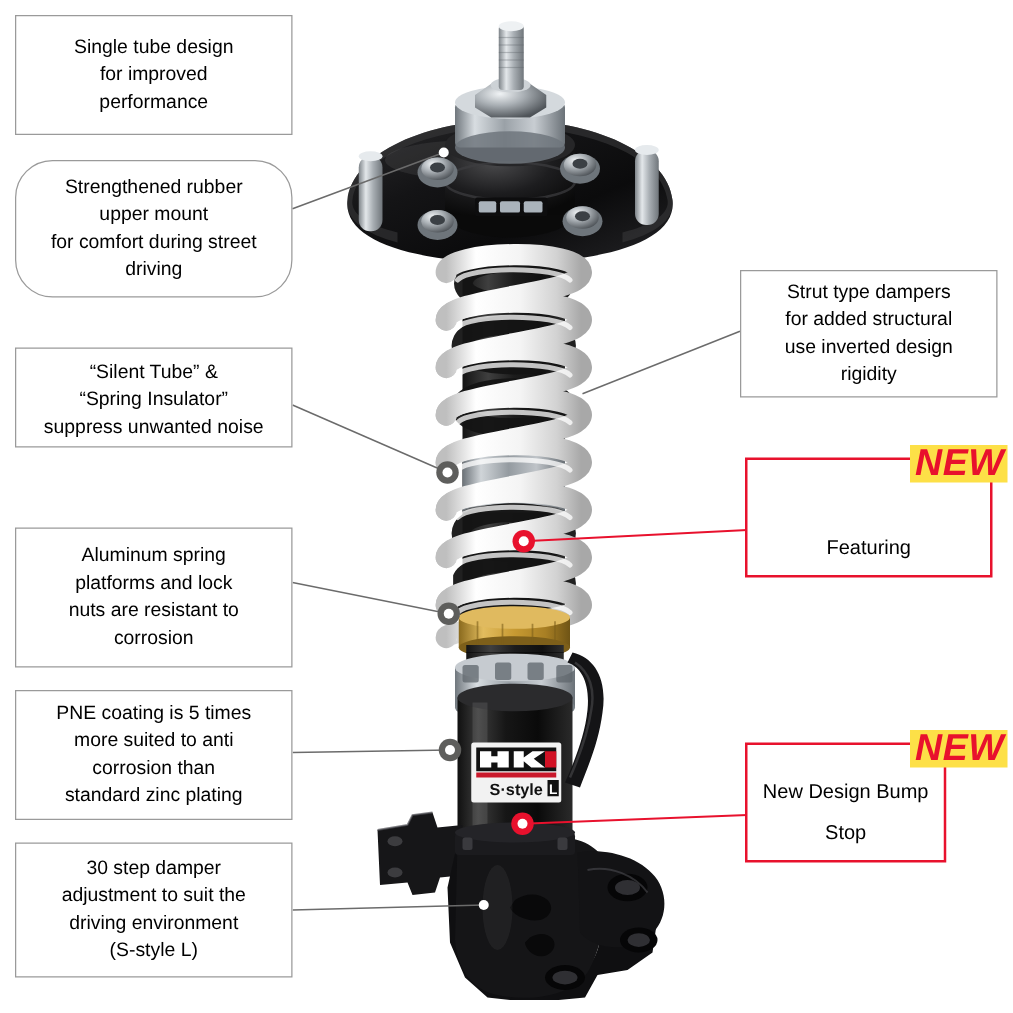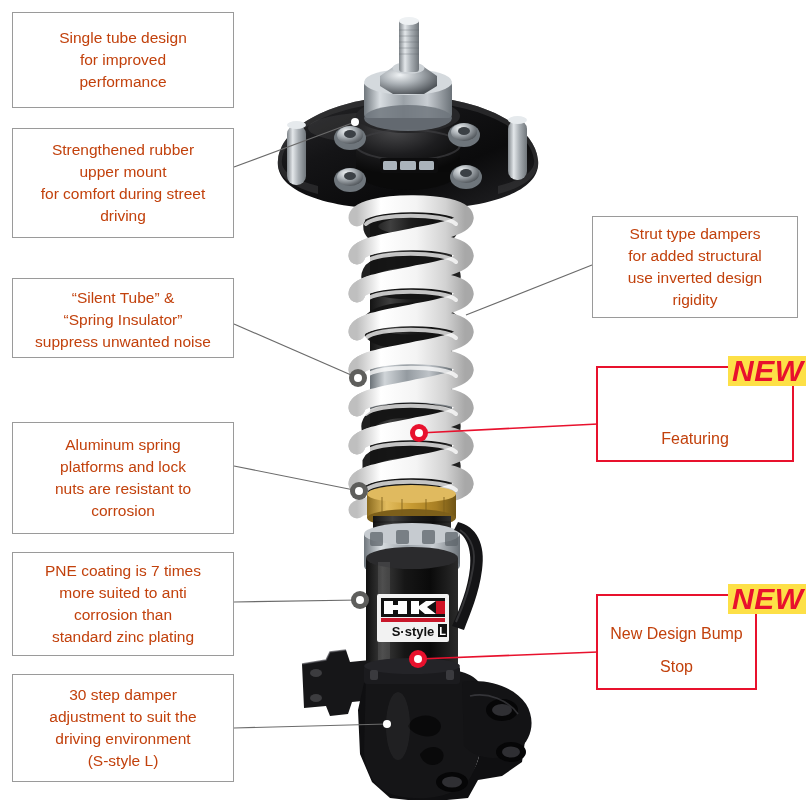--- a/index.html
+++ b/index.html
@@ -22,21 +22,21 @@
   .callout {
     position: absolute;
     box-sizing: border-box;
     border: 1px solid #9a9a9a;
     background: #ffffff;
     display: flex;
     flex-direction: column;
     align-items: center;
     justify-content: center;
     text-align: center;
-    color: #c2410c;
+    color: #000000;
     font-size: 15.5px;
     line-height: 1.42;
     z-index: 40;
     padding: 4px 6px;
   }
   .callout.new-box {
     border: 2px solid #e8112d;
     font-size: 16px;
     line-height: 2.05;
     justify-content: flex-end;
@@ -421,42 +421,42 @@
   <span class="marker gray" style="left:464px; top:316px; opacity:0;"></span>
   <span class="marker red" style="left:419px; top:433px;"></span>
   <span class="marker red" style="left:418px; top:659px;"></span>
 
   <div class="callout" style="left:12px; top:12px; width:222px; height:96px;">
     <span class="line">Single tube design</span>
     <span class="line">for improved</span>
     <span class="line">performance</span>
   </div>
 
-  <div class="callout" style="left:12px; top:128px; width:222px; height:110px;">
+  <div class="callout" style="left:12px; top:128px; width:222px; height:110px;border-radius:30px;">
     <span class="line">Strengthened rubber</span>
     <span class="line">upper mount</span>
     <span class="line">for comfort during street</span>
     <span class="line">driving</span>
   </div>
 
   <div class="callout" style="left:12px; top:278px; width:222px; height:80px;justify-content:flex-end;">
     <span class="line">“Silent Tube” &amp;</span>
     <span class="line">“Spring Insulator”</span>
     <span class="line">suppress unwanted noise</span>
   </div>
 
   <div class="callout" style="left:12px; top:422px; width:222px; height:112px;">
     <span class="line">Aluminum spring</span>
     <span class="line">platforms and lock</span>
     <span class="line">nuts are resistant to</span>
     <span class="line">corrosion</span>
   </div>
 
   <div class="callout" style="left:12px; top:552px; width:222px; height:104px;">
-    <span class="line">PNE coating is 7 times</span>
+    <span class="line">PNE coating is 5 times</span>
     <span class="line">more suited to anti</span>
     <span class="line">corrosion than</span>
     <span class="line">standard zinc plating</span>
   </div>
 
   <div class="callout" style="left:12px; top:674px; width:222px; height:108px;">
     <span class="line">30 step damper</span>
     <span class="line">adjustment to suit the</span>
     <span class="line">driving environment</span>
     <span class="line">(S-style L)</span>

